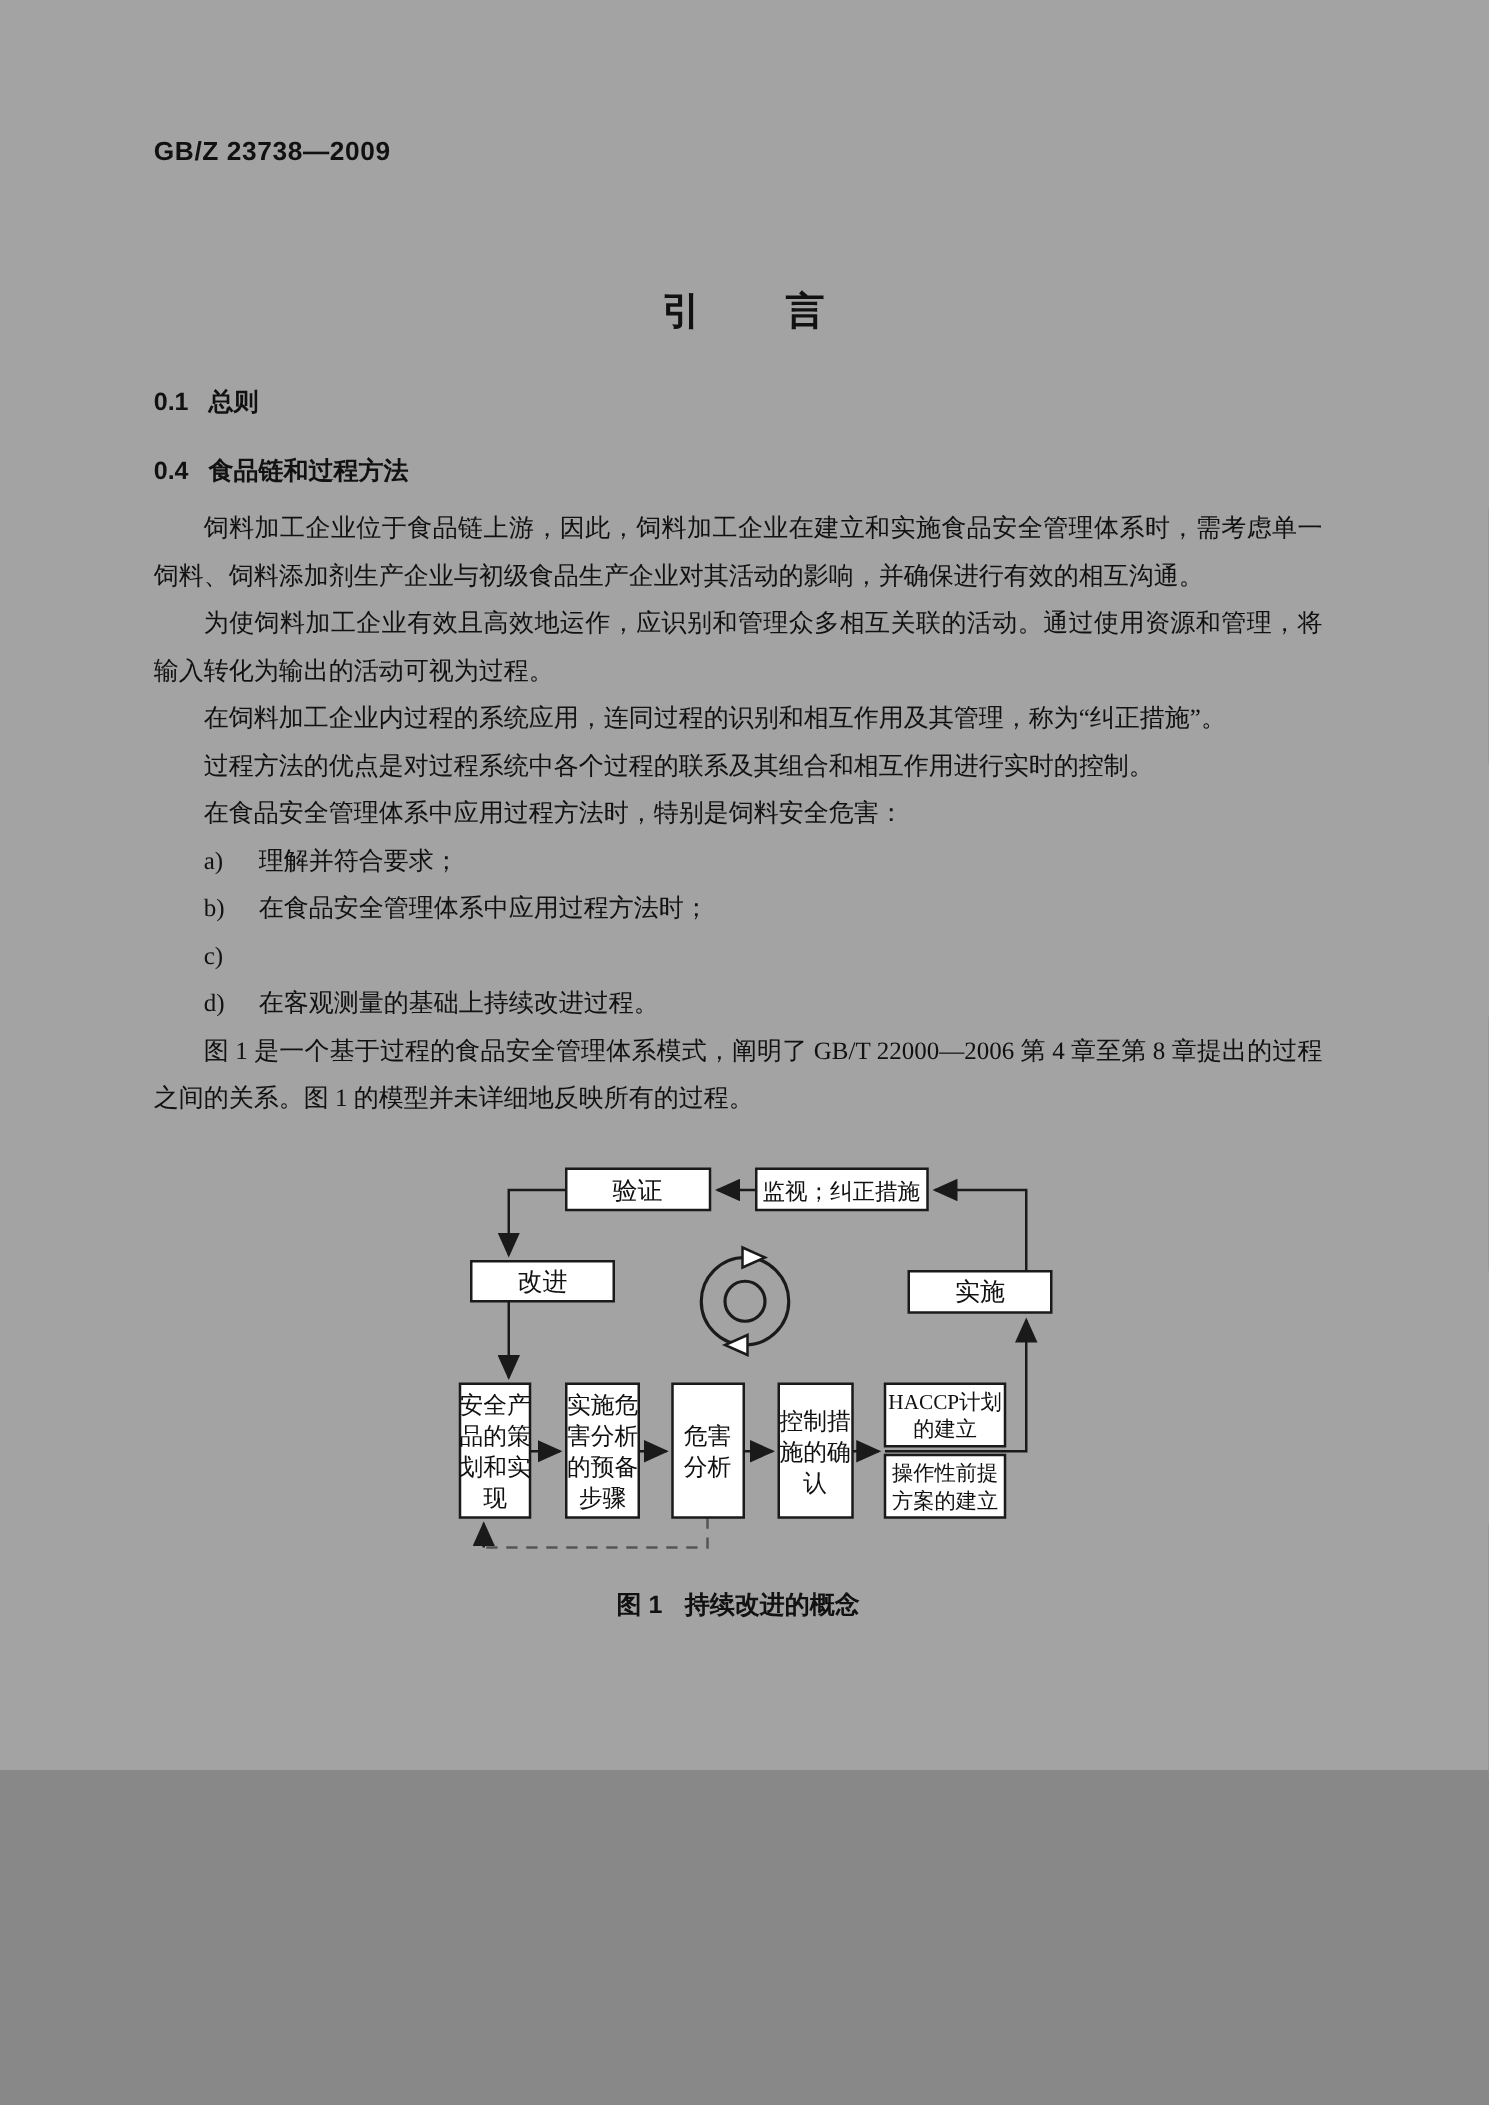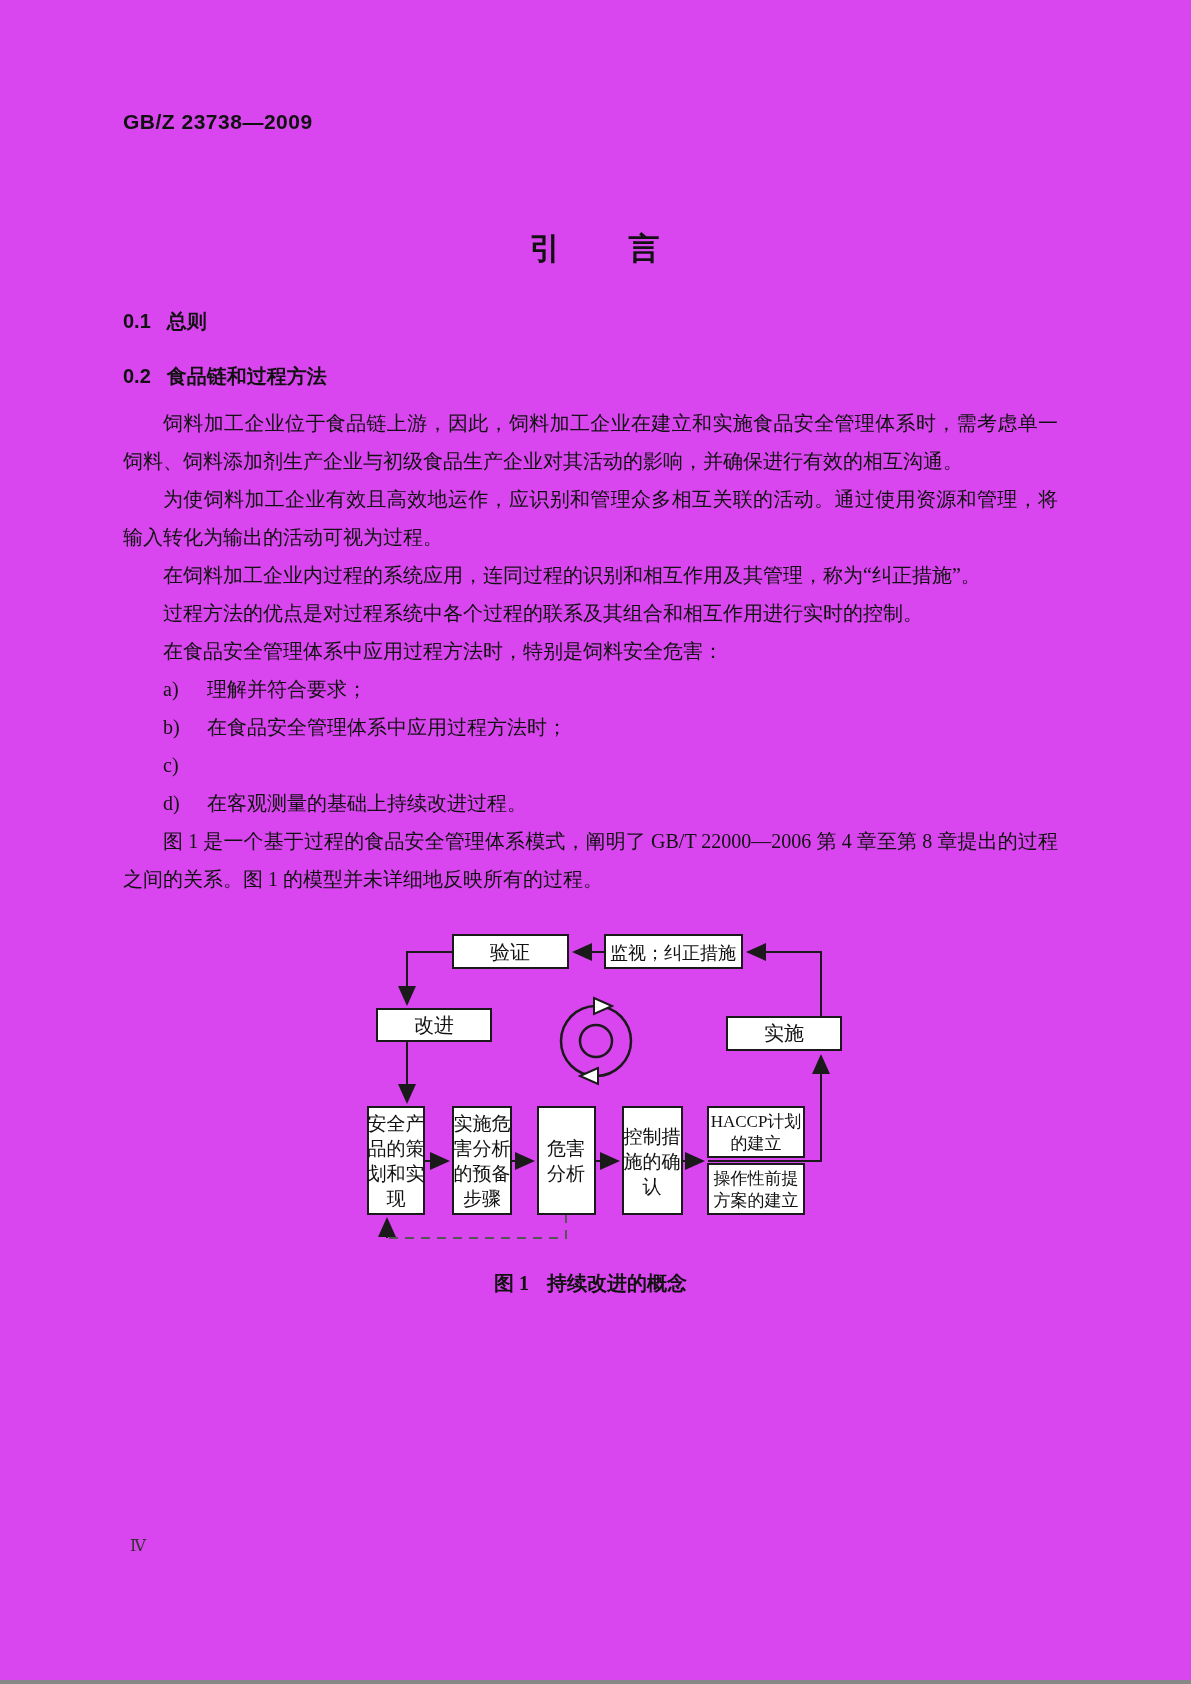--- a/index.html
+++ b/index.html
@@ -1,20 +1,20 @@
 <!DOCTYPE html>
 <html><head>
 <meta charset="utf-8">
 <style>
   html,body{margin:0;padding:0;background:#888;}
   .page{
     position:relative;
-    width:1191px;height:1680px;
+    width:1191px;height:1416px;
     margin:0 auto;
-    background:#d946ef;
+    background:#a3a3a3;
     font-family:"Liberation Serif","DejaVu Serif",serif;
     color:#111;
     overflow:hidden;
   }
   .header-code{
     position:absolute;left:123px;top:110px;
     font-family:"Liberation Sans","DejaVu Sans",sans-serif;
     font-weight:bold;font-size:21px;letter-spacing:0.5px;
   }
   .doc-title{
@@ -41,21 +41,21 @@
   .list-block{margin:0 0 0 40px;}
   .list-item{
     font-size:20px;line-height:38px;
     display:flex;
   }
   .list-item .marker{width:44px;flex:0 0 44px;}
   .figure-wrap{position:relative;margin-top:22px;height:336px;}
   .figure-svg{position:absolute;left:225px;top:0;}
   .figure-caption{
     text-align:center;
-    font-family:Liberation Serif, serif;
+    font-family:Liberation Sans, sans-serif;
     font-weight:bold;font-size:20px;
     margin-top:14px;
   }
   .figure-caption .cap-label{margin-right:18px;}
   .page-number{
     position:absolute;left:130px;top:1536px;
     font-size:16px;color:#333;
   }
   svg text{
     font-family:"Liberation Serif","DejaVu Serif",serif;
@@ -71,21 +71,21 @@
 
   <div class="doc-title">引　　言</div>
 
   <div class="content">
 
     <h2 class="sec-heading">
       <span class="sec-num">0.1</span><span>总则</span>
     </h2>
 
     <h2 class="sec-heading second">
-      <span class="sec-num">0.2</span><span>食品链和过程方法</span>
+      <span class="sec-num">0.4</span><span>食品链和过程方法</span>
     </h2>
     <p class="para">饲料加工企业位于食品链上游，因此，饲料加工企业在建立和实施食品安全管理体系时，需考虑单一饲料、饲料添加剂生产企业与初级食品生产企业对其活动的影响，并确保进行有效的相互沟通。</p>
     <p class="para">为使饲料加工企业有效且高效地运作，应识别和管理众多相互关联的活动。通过使用资源和管理，将输入转化为输出的活动可视为过程。</p>
     <p class="para">在饲料加工企业内过程的系统应用，连同过程的识别和相互作用及其管理，称为“纠正措施”。</p>
     <p class="para">过程方法的优点是对过程系统中各个过程的联系及其组合和相互作用进行实时的控制。</p>
     <p class="para">在食品安全管理体系中应用过程方法时，特别是饲料安全危害：</p>
 
     <div class="list-block">
       <div class="list-item">
         <span class="marker">a)</span>

